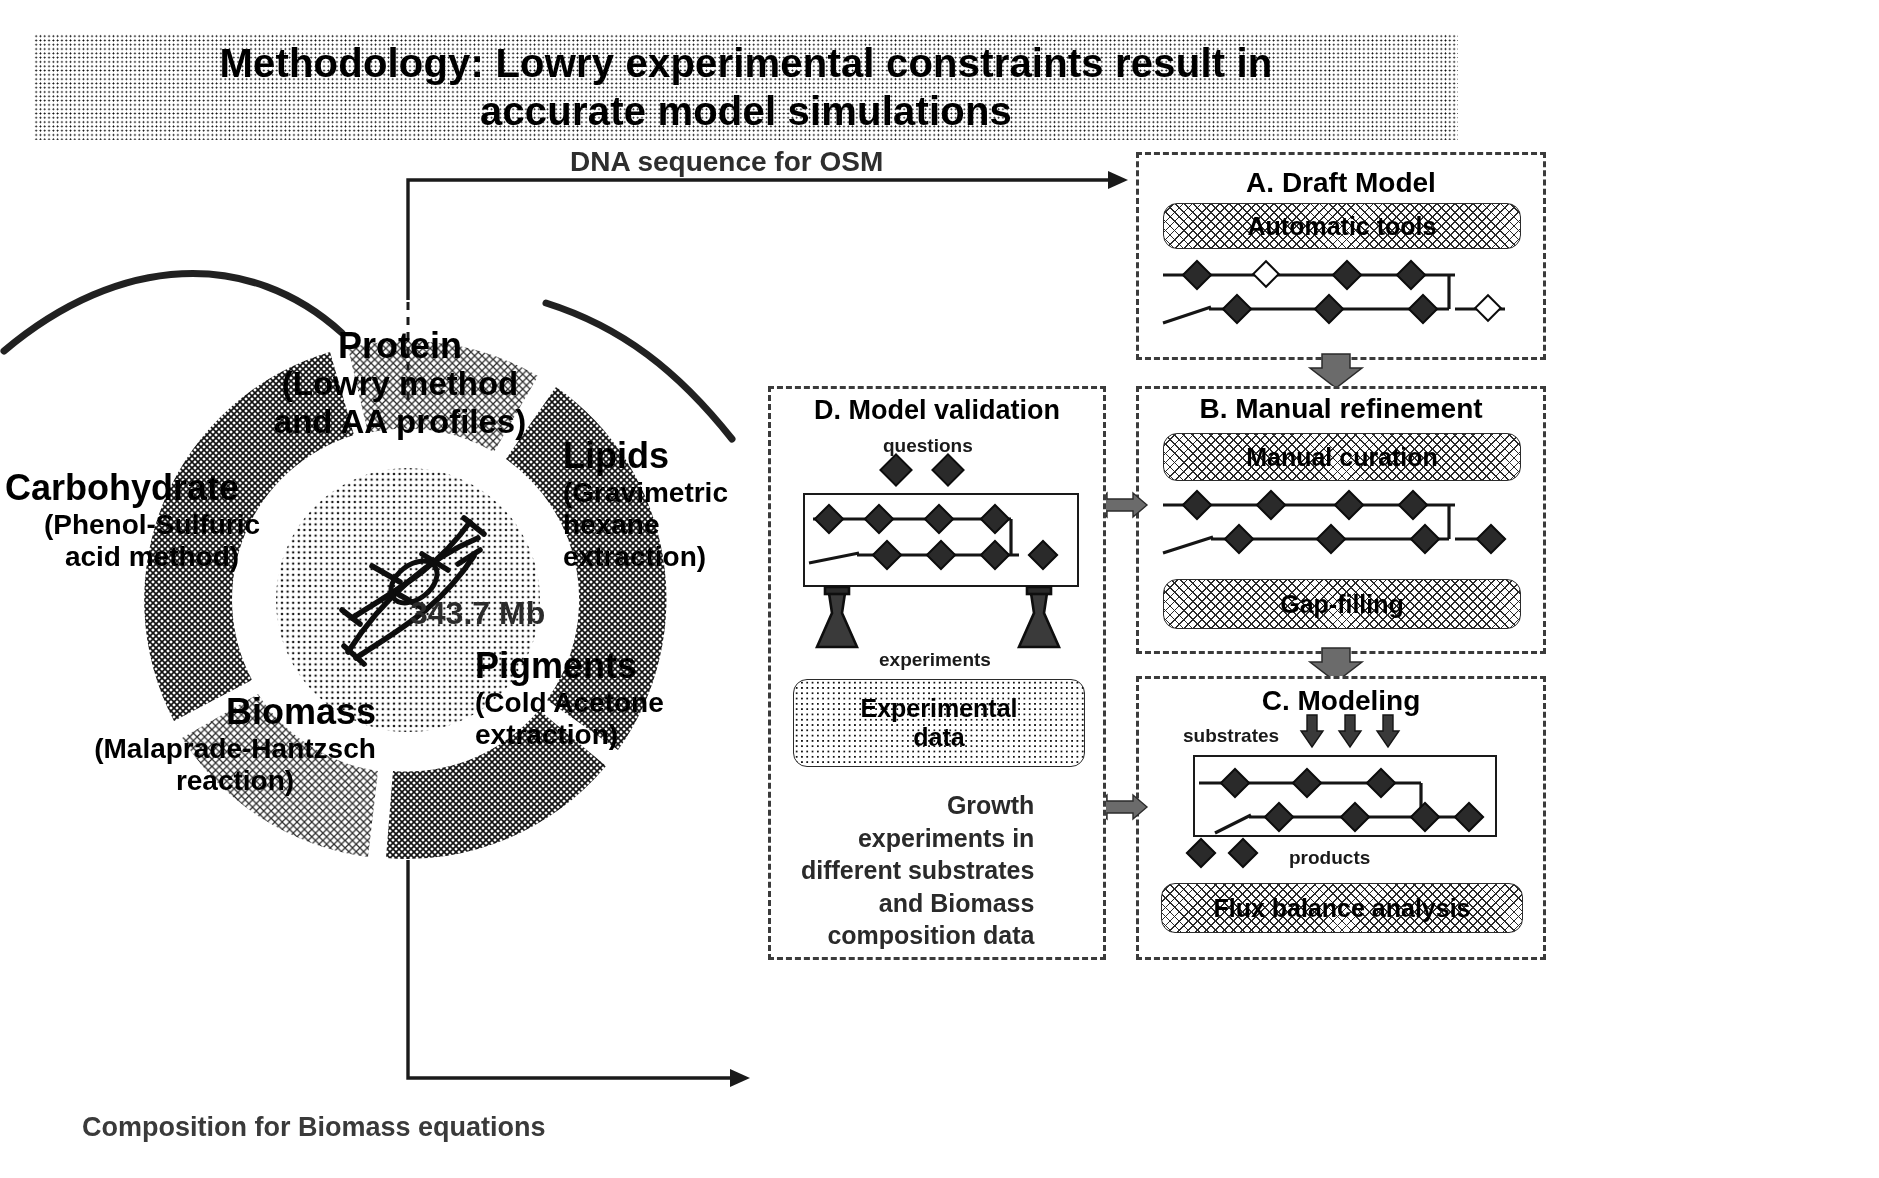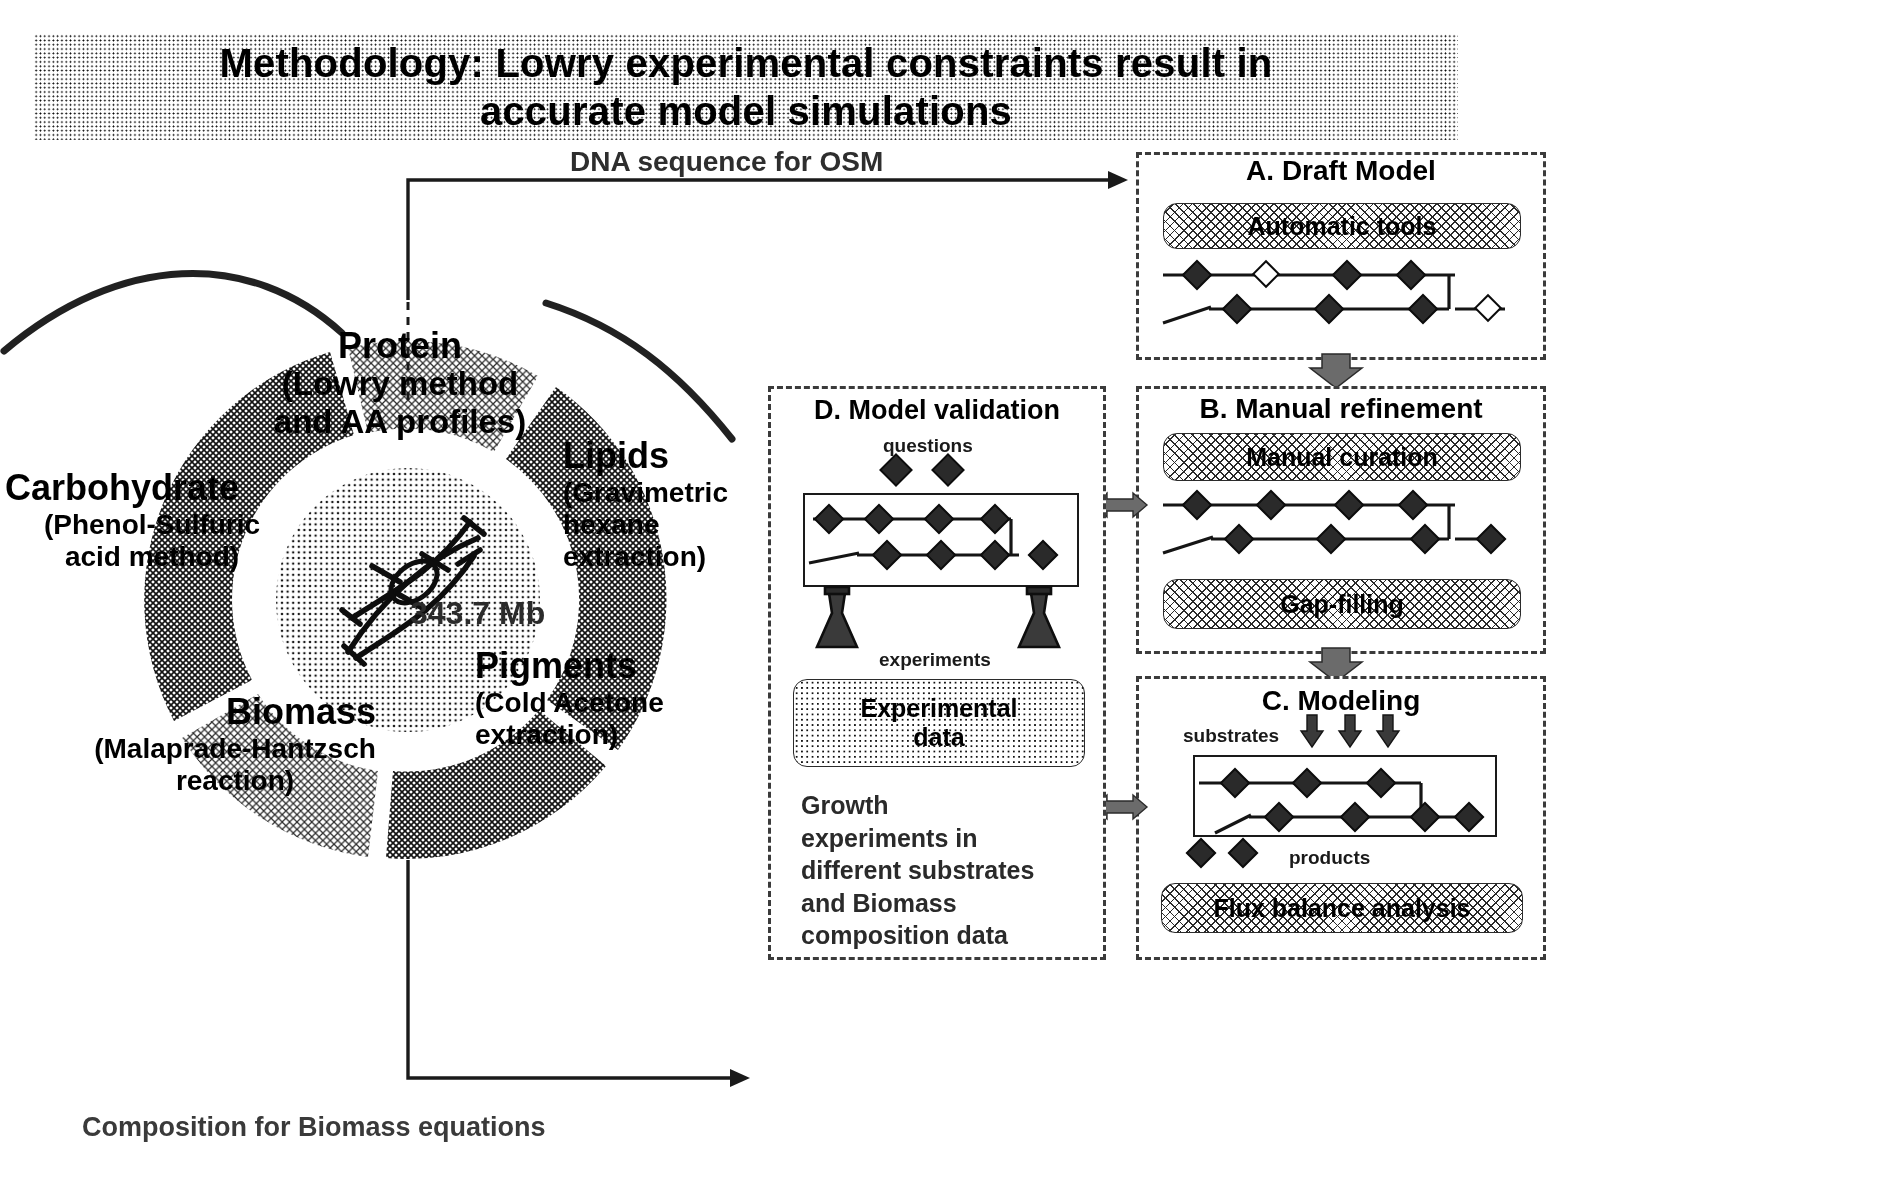--- a/index.html
+++ b/index.html
@@ -152,21 +152,21 @@
 reaction)</div>
 
   <div class="lbl bold ctr" style="left: -58px; top: 254px; width: 300px; font-size: 28px; white-space: pre-line;">(Phenol-Sulfuric
 acid method)</div>
   <div class="lbl bold" style="left:-55px;top:212px;font-size:36px;">Carbohydrate</div>
 
   <div class="lbl bold" style="left:350px;top:340px;font-size:32px;color:#2b2b2b;">343.7 Mb</div>
 </div>
 
 <div class="panel" style="left:1136px;top:152px;width:404px;height:202px;">
-  <div class="panel-title" style="top:0;">A. Draft Model</div>
+  <div class="panel-title" style="top:12px;">A. Draft Model</div>
   <div class="pill tex-grid-lt" style="left:24px;top:48px;width:356px;height:44px;">Automatic tools</div>
   <svg style="position:absolute;left:10px;top:96px;" width="390" height="100">
     <g stroke="#151515" stroke-width="3.2" fill="none">
       <line x1="14" y1="24" x2="306" y2="24"></line>
       <line x1="60" y1="58" x2="300" y2="58"></line>
       <line x1="300" y1="24" x2="300" y2="58"></line>
       <line x1="14" y1="72" x2="62" y2="56"></line>
       <line x1="306" y1="58" x2="356" y2="58"></line>
     </g>
     <g fill="#2a2a2a" stroke="#0c0c0c" stroke-width="2">
@@ -302,18 +302,18 @@
       </g>
     </g>
   </svg>
   <div class="small-note" style="left:108px;top:228px;font-size:19px;margin-top:32px;">experiments</div>
 
   <div class="pill tex-dots" style="left:22px;top:290px;width:290px;height:86px;flex-direction:column;line-height:1.18;">
     <span>Experimental</span>
     <span>data</span>
   </div>
 
-  <div class="lbl bold" style="left: 30px; top: 400px; font-size: 25px; color: rgb(42, 42, 42); line-height: 1.3; white-space: pre-line;">Growth
+  <div class="lbl bold" style="left: 30px; top: 400px; font-size: 25px; color: rgb(42, 42, 42); line-height: 1.3; white-space: pre-line; text-align: right;">Growth
 experiments in
 different substrates
 and Biomass
 composition data</div>
 </div>
 
 </body></html>

